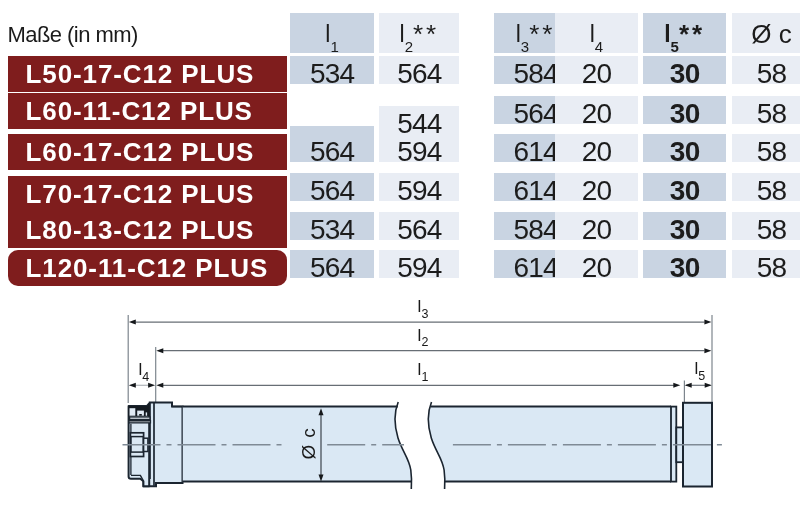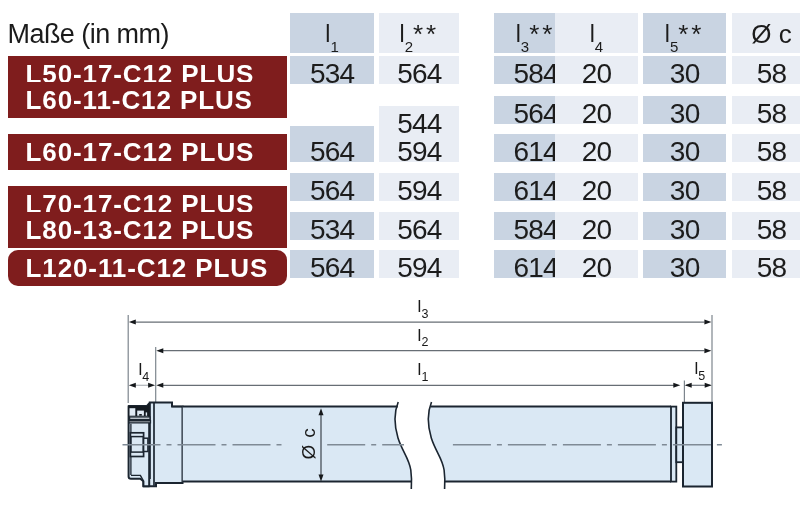--- a/index.html
+++ b/index.html
@@ -8,32 +8,32 @@
   .cell{position:absolute;display:block;text-align:center;line-height:35px;height:28px;
         font-size:28px;letter-spacing:-0.8px;color:#1c1c1c;}
   .hcell{position:absolute;display:block;text-align:center;line-height:43px;top:13px;height:40px;
         font-size:23px;color:#1c1c1c;}
   .cA{background:#c9d4e2;}
   .cB{background:#e9edf4;}
   .c1{left:290px;width:84.2px;}
   .c2{left:379.3px;width:80.2px;}
   .c3{left:465.7px;width:83.8px;margin-left:28px;}
   .c4{left:554.7px;width:83.5px;}
-  .c5{left:643.3px;width:82.7px;}
+  .c5{left:643.3px;width:82.7px;font-weight:bold;}
   .c6{left:731.5px;width:80px;}
   .rowlabel{position:absolute;left:8px;width:278.5px;background:#7f1d1d;color:#fff;height:36px;
             line-height:37.5px;font-weight:bold;font-size:26px;
             letter-spacing:0.9px;padding-left:17.5px;box-sizing:border-box;}
   sub.s{font-size:15px;position:relative;top:4px;line-height:0;letter-spacing:0;}
   sup.s{font-size:26px;position:relative;top:9.5px;line-height:0;letter-spacing:3px;}
 </style>
 </head>
 <body>
 
-<div class="abs" style="left:7.5px;top:21px;font-size:27px;line-height:27px;letter-spacing:-0.55px;color:#1b1b1b;">Maße (in mm)</div>
+<div class="abs" style="left:7.5px;top:21px;font-size:22px;line-height:27px;letter-spacing:-0.55px;color:#1b1b1b;">Maße (in mm)</div>
 
 <div class="hcell cA c1">l<sub class="s">1</sub></div>
 
 <div class="hcell cB c2">l<sub class="s">2</sub><sup class="s">**</sup></div>
 
 <div class="hcell cA c3">l<sub class="s">3</sub><sup class="s">**</sup></div>
 
 <div class="hcell cB c4">l<sub class="s">4</sub></div>
 
 <div class="hcell cA c5">l<sub class="s">5</sub><sup class="s">**</sup></div>
@@ -44,41 +44,41 @@
 <div class="rowlabel" style="top:56px;">L50-17-C12 PLUS</div>
 <div class="cell cA c1" style="top:56px;">534</div>
 <div class="cell cB c2" style="top:56px;">564</div>
 <div class="cell cA c3" style="top:56px;">584</div>
 <div class="cell cB c4" style="top:56px;">20</div>
 <div class="cell cA c5" style="top:56px;">30</div>
 <div class="cell cB c6" style="top:56px;">58</div>
 </div>
 
 <div>
-<div class="rowlabel" style="top:82px;">L60-11-C12 PLUS</div>
+<div class="rowlabel" style="top:93px;">L60-11-C12 PLUS</div>
 <div class="cell cA c1" style="top:108px;margin-top:18px;">514</div>
 <div class="cell cB c2" style="top:106px;">544</div>
 <div class="cell cA c3" style="top:95.8px;">564</div>
 <div class="cell cB c4" style="top:95.8px;">20</div>
 <div class="cell cA c5" style="top:95.8px;">30</div>
 <div class="cell cB c6" style="top:95.8px;">58</div>
 </div>
 
 <div>
 <div class="rowlabel" style="top:134.4px;">L60-17-C12 PLUS</div>
 <div class="cell cA c1" style="top:134.4px;">564</div>
 <div class="cell cB c2" style="top:134.4px;">594</div>
 <div class="cell cA c3" style="top:134.4px;">614</div>
 <div class="cell cB c4" style="top:134.4px;">20</div>
 <div class="cell cA c5" style="top:134.4px;">30</div>
 <div class="cell cB c6" style="top:134.4px;">58</div>
 </div>
 
 <div>
-<div class="rowlabel" style="top:186px;">L70-17-C12 PLUS</div>
+<div class="rowlabel" style="top:176px;">L70-17-C12 PLUS</div>
 <div class="cell cA c1" style="top:173.1px;">564</div>
 <div class="cell cB c2" style="top:173.1px;">594</div>
 <div class="cell cA c3" style="top:173.1px;">614</div>
 <div class="cell cB c4" style="top:173.1px;">20</div>
 <div class="cell cA c5" style="top:173.1px;">30</div>
 <div class="cell cB c6" style="top:173.1px;">58</div>
 </div>
 
 <div>
 <div class="rowlabel" style="top:211.8px;">L80-13-C12 PLUS</div>

